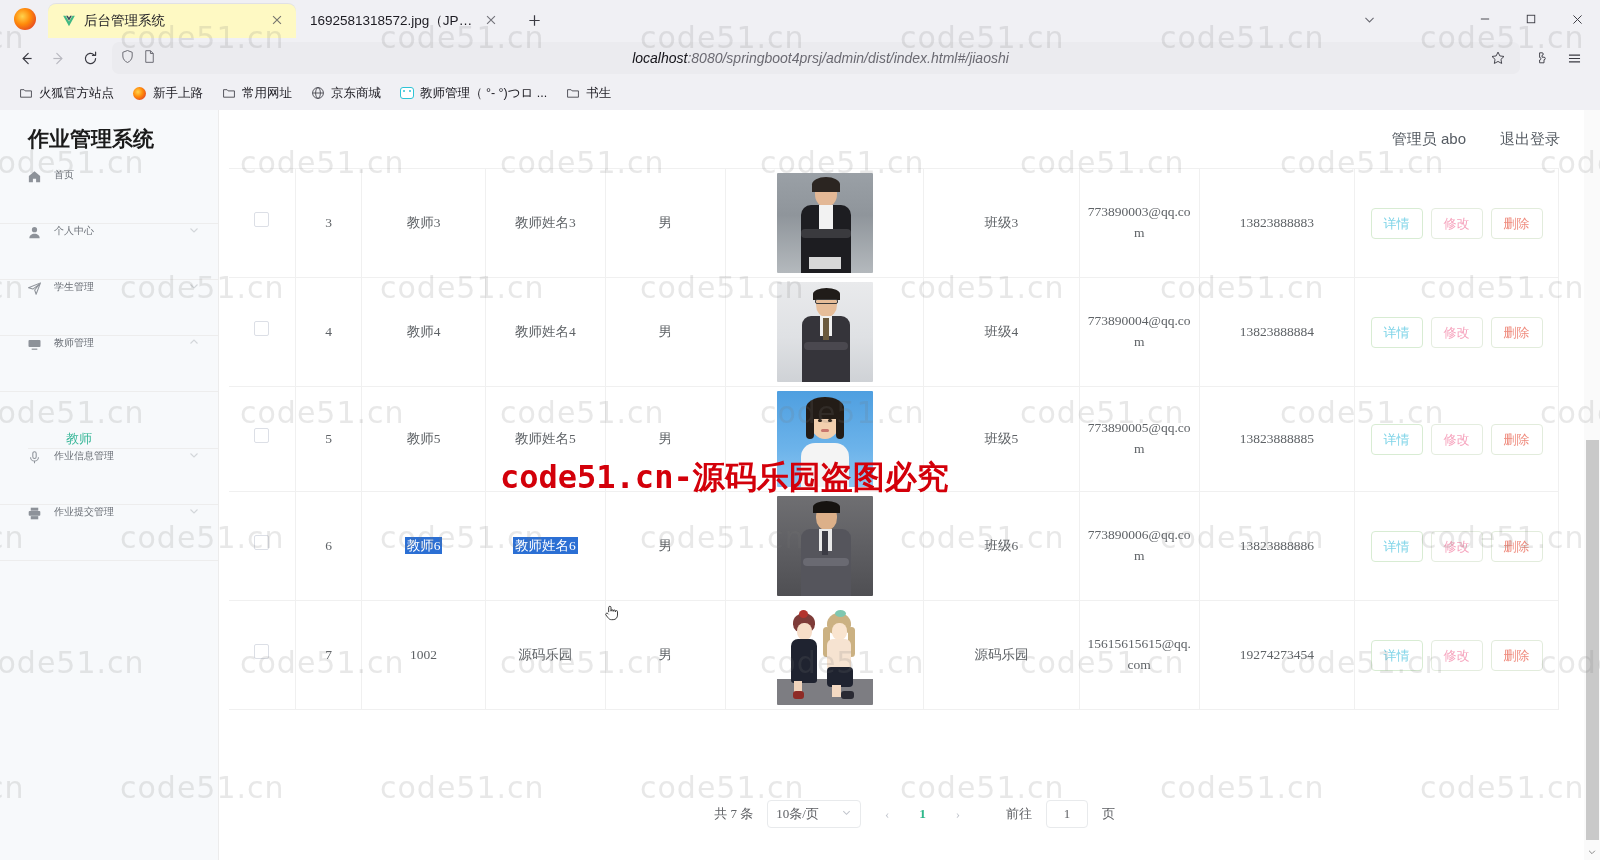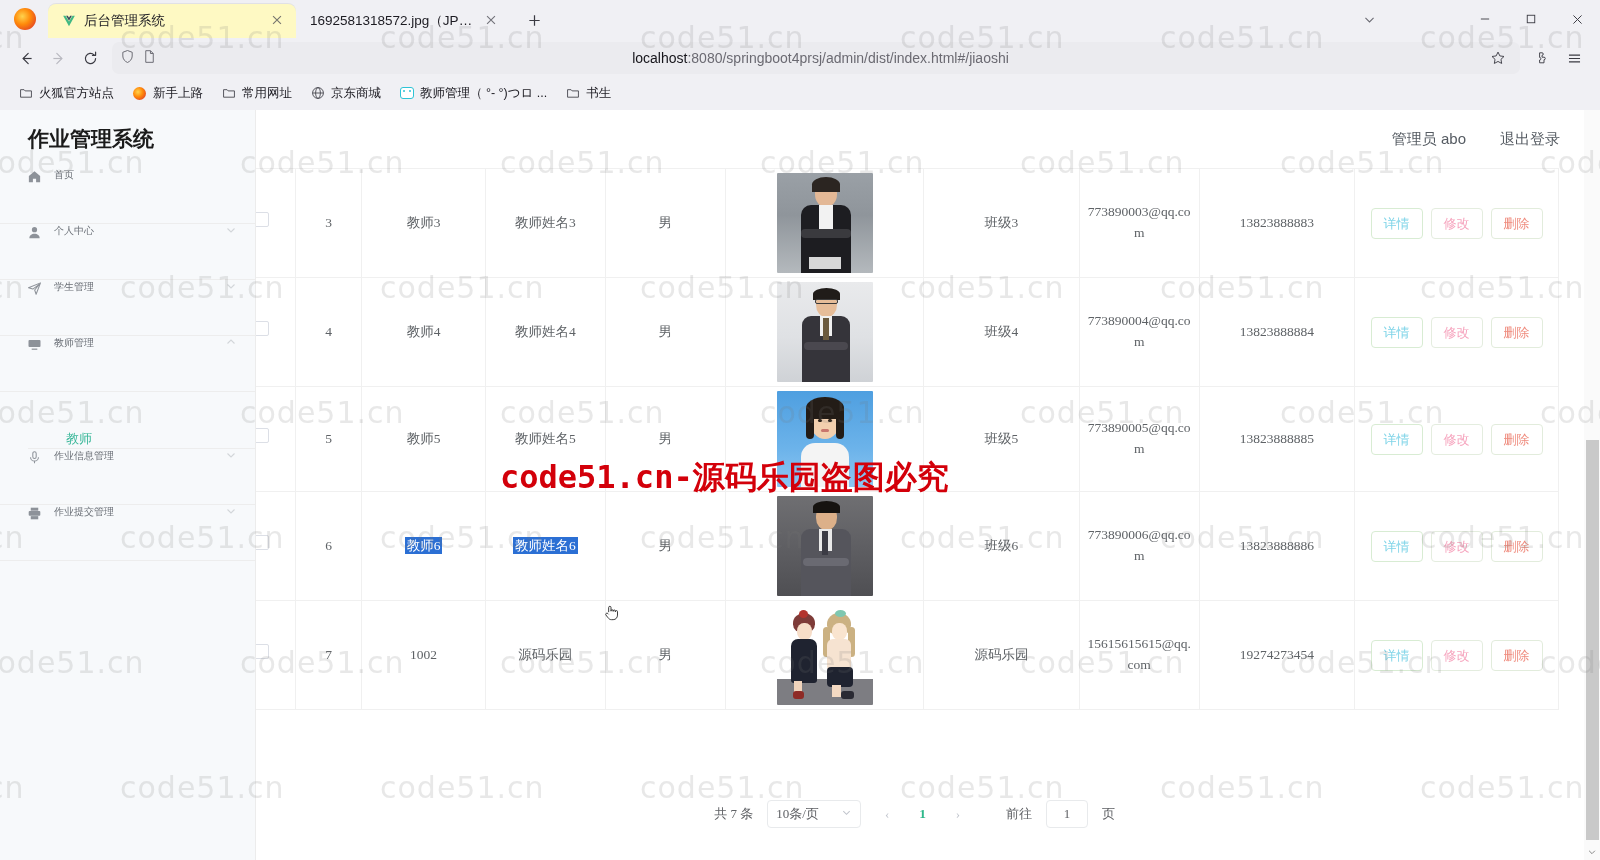--- a/index.html
+++ b/index.html
@@ -46,41 +46,41 @@
   }
   .tab.active{ background:#fef9c3; box-shadow:0 -1px 0 rgba(0,0,0,.06); width:248px;}
   .tab.inactive{ width:214px; background:transparent;}
   .tab .vlogo{ width:14px;height:14px; flex:0 0 auto; }
   .tab .ttl{ flex:1 1 auto; overflow:hidden; white-space:nowrap; text-overflow:ellipsis; font-size:13.5px;}
   .tab .xbtn{ width:16px;height:16px; flex:0 0 auto; opacity:.75;}
   .newtab{ width:28px;height:28px;margin:0 0 4px 10px; display:flex;align-items:center;justify-content:center;}
   .winctl{ position:absolute; right:0; top:0; height:38px; display:flex; align-items:center; gap:0;}
   .winctl div{ width:46px;height:38px;display:flex;align-items:center;justify-content:center;}
 
-  .navbar{ height:40px; display:flex; align-items:center; gap:0; padding:0 10px;}
+  .navbar{ height:40px; display:flex; align-items:center; gap:0; padding:0 10px;font-style:italic;}
   .navbtn{ width:32px;height:32px;display:flex;align-items:center;justify-content:center;border-radius:6px;}
   .urlbar{
     flex:1 1 auto; height:32px; background:#ebebef; border-radius:7px;
     display:flex;align-items:center; gap:7px; padding:0 8px; margin:0 6px;
     font-size:14px; color:#1c1b22;
   }
   .urlbar .host{ color:#15141a; }
   .urlbar .rest{ color:#6b6a72; }
   .urltext{flex:1 1 auto; text-align:center; white-space:nowrap; overflow:hidden;}
   .star{width:28px;height:28px;display:flex;align-items:center;justify-content:center;}
 
   .bookmarks{ height:30px; display:flex; align-items:center; gap:2px; padding:0 10px; font-size:12.5px; color:#1c1b22;}
   .bm{ display:flex; align-items:center; gap:6px; padding:3px 8px; border-radius:5px; white-space:nowrap;}
   .bm-ic{width:15px;height:15px;flex:0 0 auto;display:flex;align-items:center;justify-content:center;}
 
   
   .app{ position:absolute; left:0; top:110px; width:1600px; height:750px; background:#fff; z-index:10; overflow:hidden;}
 
   .sidebar{
-    position:absolute; left:0; top:0; width:256px; height:750px;
+    position:absolute; left:0; top:0; width:219px; height:750px;
     background:#f7f9fb; border-right:1px solid #ececec; z-index:12;
   }
   .brand{ height:58px; display:flex; align-items:center; padding-left:28px;
     font-size:21px; font-weight:700; color:#1b1b1b; font-family:"DejaVu Serif","Liberation Serif",serif;}
   .menu-item{
     height:56px; display:flex; align-items:flex-start; padding:0 18px 0 26px;
     font-size:10px; color:#6b7077; border-bottom:1px solid #ededed; gap:12px;
   }
   .menu-item .mi-ic{ width:16px;height:16px;flex:0 0 auto; color:#8d9299; display:flex;align-items:center;justify-content:center;}
   .menu-item .mi-lb{ flex:1 1 auto; }

